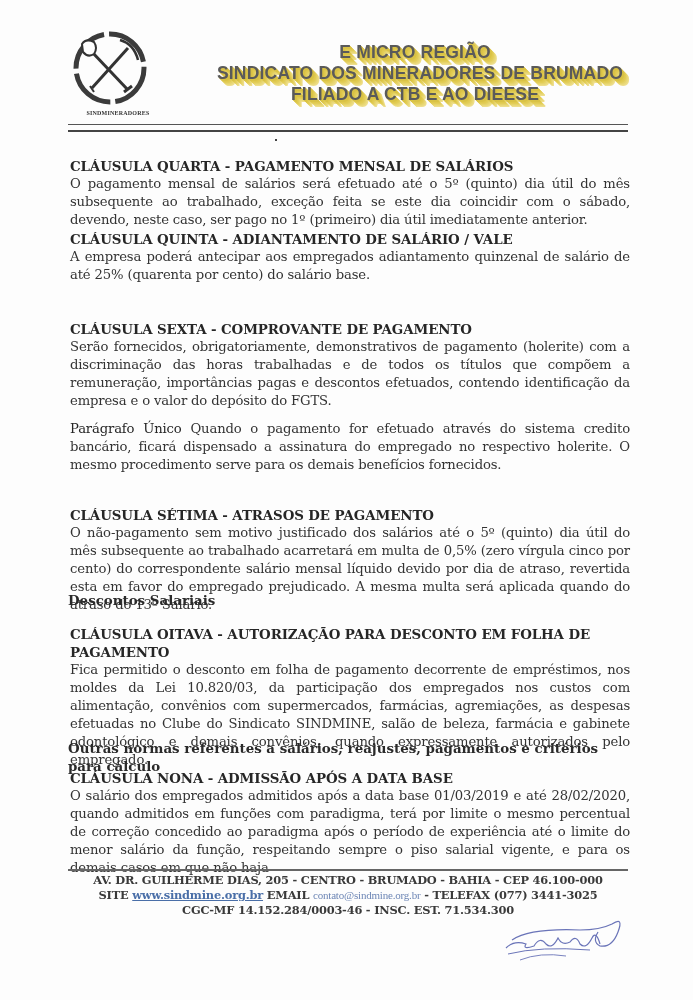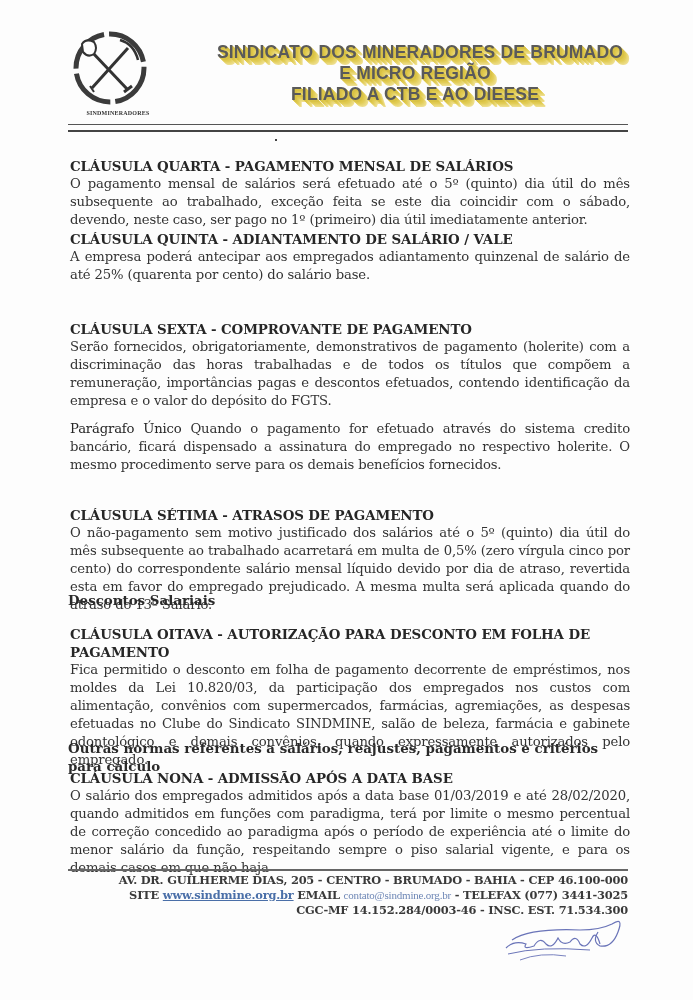--- a/index.html
+++ b/index.html
@@ -31,21 +31,21 @@
   .par { position: absolute; top: 263px; }
   .c7 { position: absolute; top: 349px; }
   .sec1 { position: absolute; top: 436px; width: 560px; }
   .c8 { position: absolute; top: 468px; }
   .sec2 { position: absolute; top: 584px; width: 560px; }
   .c9 { position: absolute; top: 612px; }
   .c4, .c5, .c6, .par, .c7, .c8, .c9 { width: 560px; }
 
   
   .rule-bottom { top: 869px; height: 2px; border-top: 2px solid #666; }
-  .footer { position: absolute; left: 68px; top: 873px; width: 560px; text-align: right; font-family: "DejaVu Serif", serif; font-weight: bold; font-size: 11.4px; line-height: 15px; color: #3a3a3a; letter-spacing: -0.2px; }
+  .footer { position: absolute; left: 68px; top: 873px; width: 560px; text-align: center; font-family: "DejaVu Serif", serif; font-weight: bold; font-size: 11.4px; line-height: 15px; color: #3a3a3a; letter-spacing: -0.2px; }
   .footer a { color: #4a6fa8; text-decoration: underline; font-weight: bold; }
   .footer .email { color: #6d86b5; font-weight: normal; font-family: "Liberation Serif", serif; font-size: 11px; }
   .signature { position: absolute; left: 500px; top: 910px; width: 130px; height: 60px; }
 </style>
 </head>
 <body>
 
 <div class="page">
 
   <div class="logo">
@@ -57,22 +57,22 @@
       <line x1="54" y1="62" x2="62" y2="56" stroke="#333" stroke-width="3"></line>
 
       <line x1="58" y1="18" x2="22" y2="58" stroke="#333" stroke-width="3"></line>
       <path d="M50 10 Q64 14 68 30" fill="none" stroke="#333" stroke-width="2.5"></path>
       <line x1="20" y1="56" x2="24" y2="62" stroke="#333" stroke-width="2"></line>
     </svg>
     <div class="logo-caption">SINDMINERADORES</div>
   </div>
 
   <div class="header-titles">
+    <div class="line">E MICRO REGIÃO</div>
     <div class="line l1">SINDICATO DOS MINERADORES DE BRUMADO</div>
-    <div class="line">E MICRO REGIÃO</div>
     <div class="line">FILIADO A CTB E AO DIEESE</div>
   </div>
 
   <div class="rule rule-top"></div>
   <div class="tick"></div>
 
   <div class="content">
 
     <div class="clause c4">
       <div class="clause-title">CLÁUSULA QUARTA - PAGAMENTO MENSAL DE SALÁRIOS</div>

